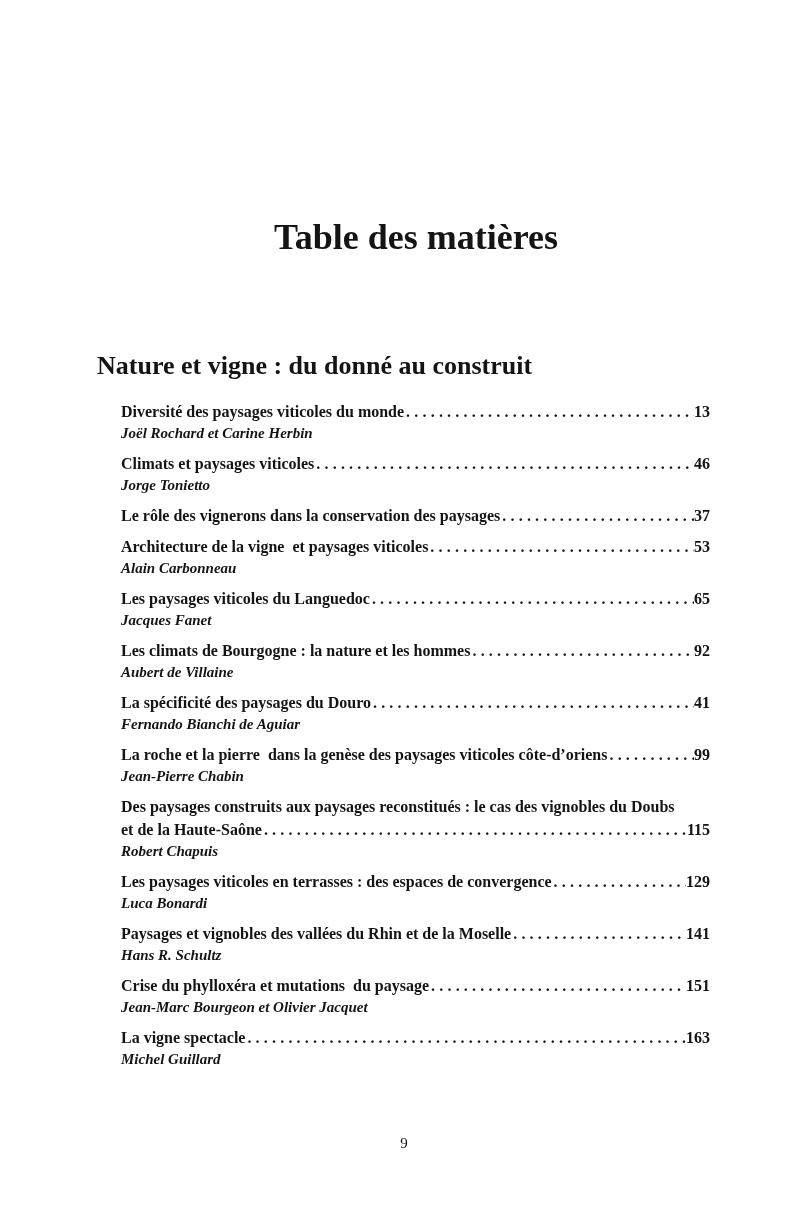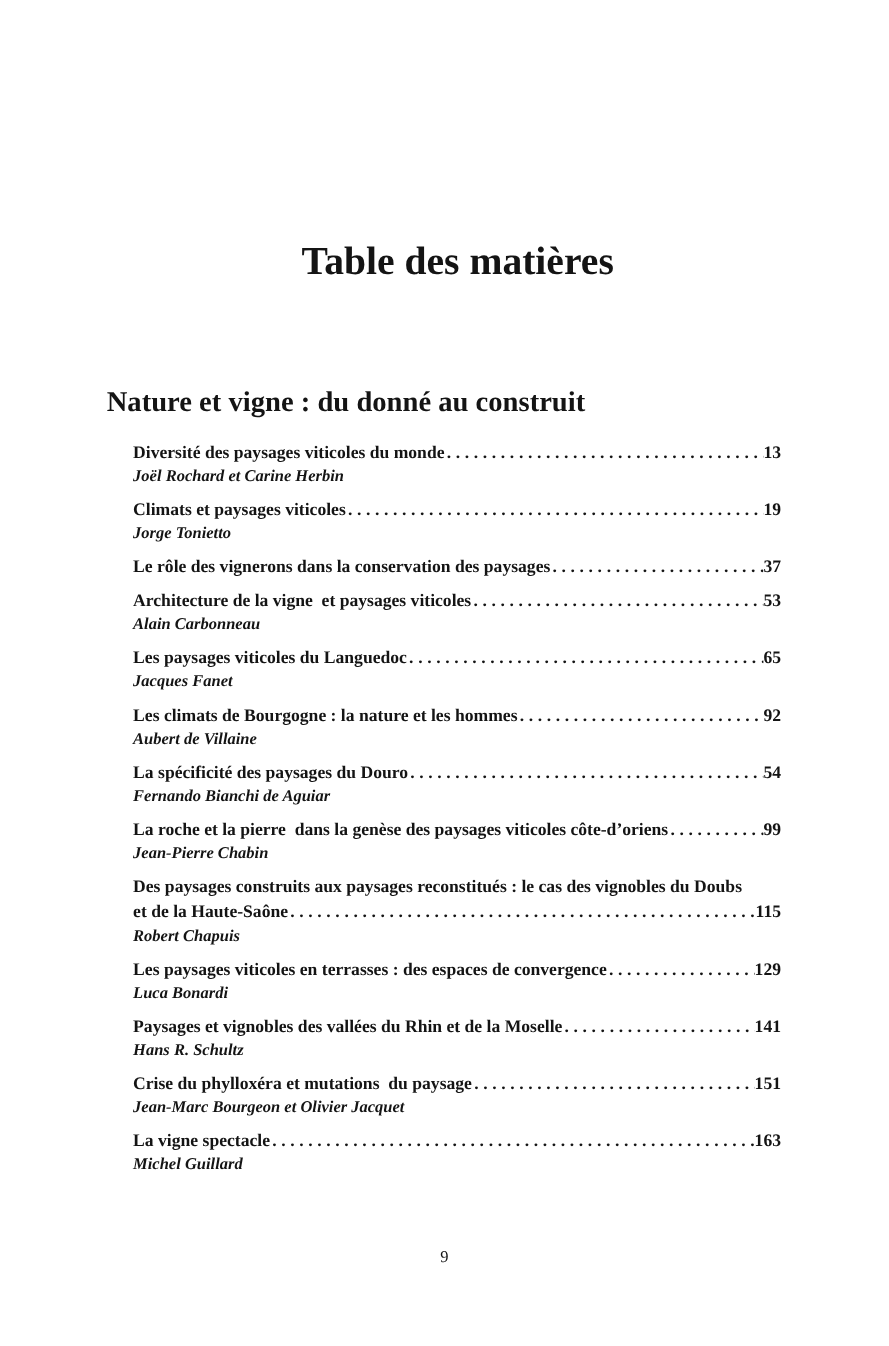--- a/index.html
+++ b/index.html
@@ -101,21 +101,21 @@
             <span class="entry-title">Diversité des paysages viticoles du monde</span>
             <span class="leader">................................................................................................................................................................</span>
             <span class="entry-page">13</span>
           </div>
           <div class="entry-author">Joël Rochard et Carine Herbin</div>
         </div>
         <div class="toc-entry">
           <div class="entry-row">
             <span class="entry-title">Climats et paysages viticoles</span>
             <span class="leader">................................................................................................................................................................</span>
-            <span class="entry-page">19</span>
+            <span class="entry-page">46</span>
           </div>
           <div class="entry-author">Jorge Tonietto</div>
         </div>
         <div class="toc-entry">
           <div class="entry-row">
             <span class="entry-title">Le rôle des vignerons dans la conservation des paysages</span>
             <span class="leader">................................................................................................................................................................</span>
             <span class="entry-page">37</span>
           </div>
         </div>
@@ -140,21 +140,21 @@
             <span class="entry-title">Les climats de Bourgogne : la nature et les hommes</span>
             <span class="leader">................................................................................................................................................................</span>
             <span class="entry-page">92</span>
           </div>
           <div class="entry-author">Aubert de Villaine</div>
         </div>
         <div class="toc-entry">
           <div class="entry-row">
             <span class="entry-title">La spécificité des paysages du Douro</span>
             <span class="leader">................................................................................................................................................................</span>
-            <span class="entry-page">54</span>
+            <span class="entry-page">41</span>
           </div>
           <div class="entry-author">Fernando Bianchi de Aguiar</div>
         </div>
         <div class="toc-entry">
           <div class="entry-row">
             <span class="entry-title">La roche et la pierre  dans la genèse des paysages viticoles côte-d’oriens</span>
             <span class="leader">................................................................................................................................................................</span>
             <span class="entry-page">99</span>
           </div>
           <div class="entry-author">Jean-Pierre Chabin</div>

